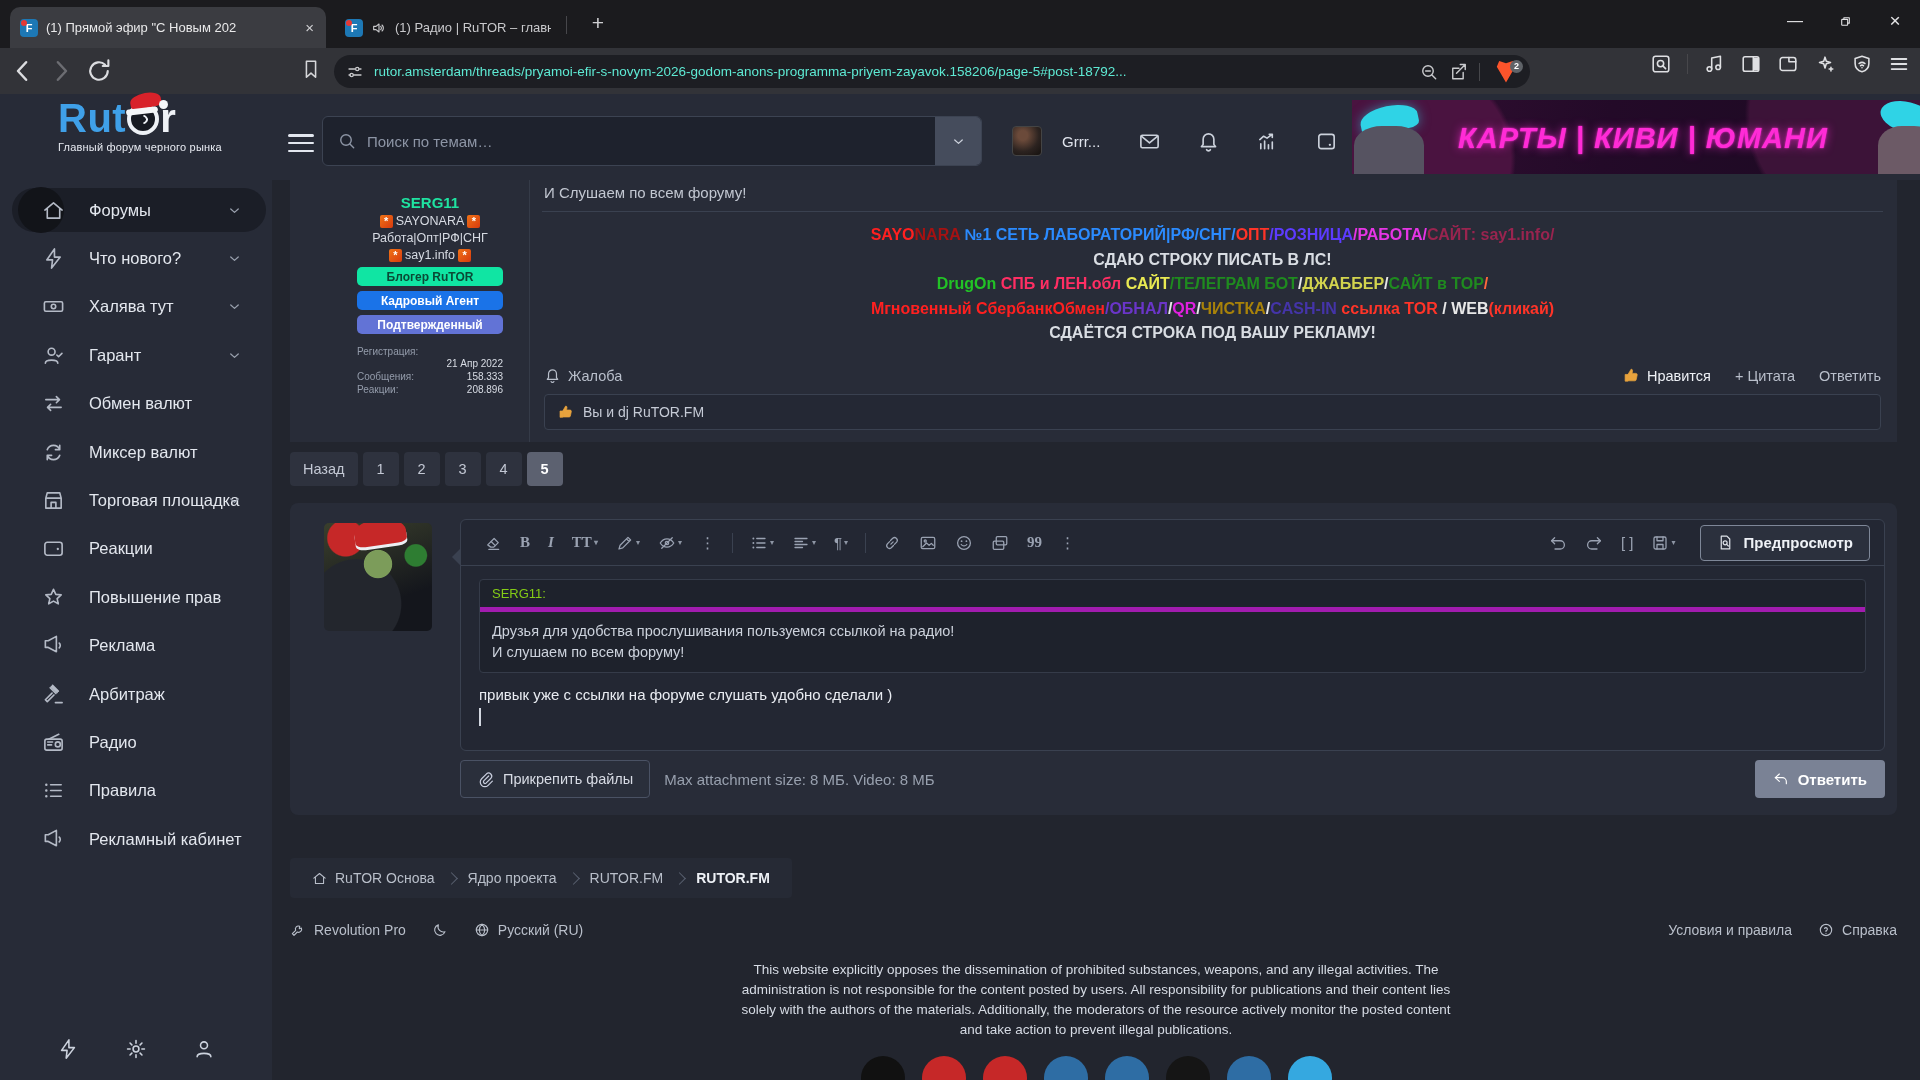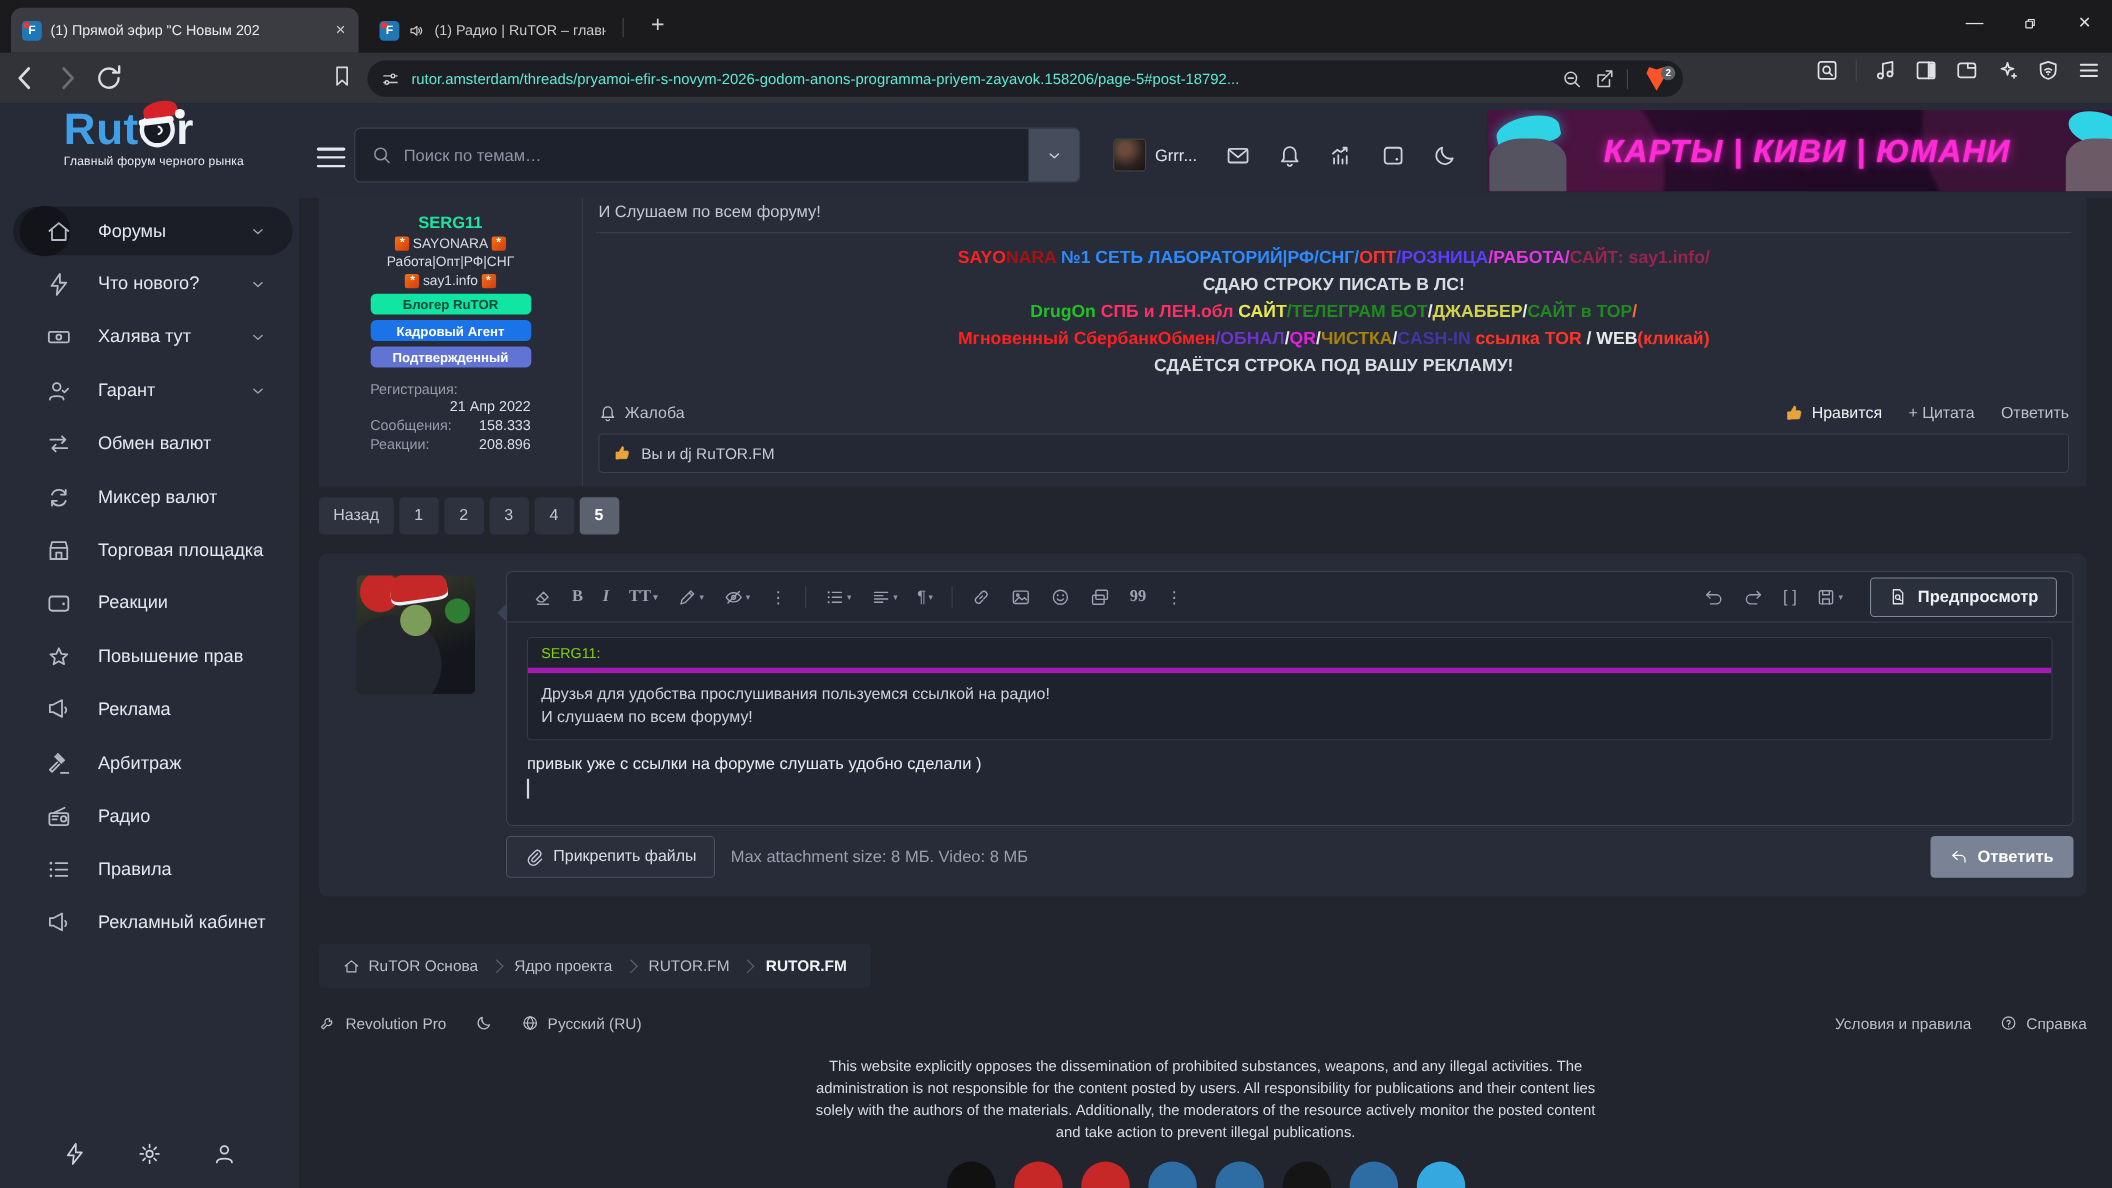--- a/index.html
+++ b/index.html
@@ -53,21 +53,21 @@
 .hat .pom{position:absolute;right:1px;top:8px;width:9px;height:9px;background:#f4f6f8;border-radius:50%}
 #tagline{font-size:11px;color:#e8ebf2;margin-top:1px;letter-spacing:.2px}
 #menu-toggle{position:absolute;left:288px;top:134px;width:26px;height:18px;display:flex;flex-direction:column;justify-content:space-between}
 #menu-toggle i{height:2.5px;background:#e3e7ef;border-radius:2px}
 #searchbox{position:absolute;left:322px;top:116px;width:660px;height:50px;background:#1e222d;border:1px solid #3c4352;border-radius:6px;display:flex;align-items:center}
 #searchbox .sic{width:20px;height:20px;color:#8d95a5;margin:0 10px 0 14px}
 #search-input{flex:1;background:transparent;border:none;outline:none;font-size:15px;color:#fef9c3;font-family:"Liberation Sans",sans-serif}
 #search-input::placeholder{color:#8d95a5}
 #search-dd{width:46px;height:48px;background:#454c5c;border-radius:0 5px 5px 0;display:flex;align-items:center;justify-content:center}
 #search-dd .ic{width:15px;height:15px;color:#cdd2dc}
-#user-cluster{position:absolute;left:1012px;top:118px;height:46px;display:flex;align-items:center;gap:0}
+#user-cluster{position:absolute;left:1012px;top:118px;height:46px;display:flex;align-items:center;gap:12px}
 #avatar-sm{width:30px;height:30px;border-radius:4px;background:radial-gradient(circle at 35% 30%,#6b4a3a 18%,#2c2320 60%,#15110f);border:1px solid #444;}
 #username{font-size:15px;color:#dfe3ec;margin:0 14px 0 8px;max-width:46px;white-space:nowrap;overflow:hidden}
 .hic{width:23px;height:23px;color:#ccd2dc;position:relative;margin:0 12px}
 #banner{position:absolute;left:1352px;top:100px;width:568px;height:74px;background:
  radial-gradient(circle at 12% 80%,#4a1340 0 18%,transparent 19%),
  radial-gradient(circle at 90% 20%,#3c1338 0 22%,transparent 23%),
  linear-gradient(100deg,#330f33,#230a28 45%,#1c0a22);overflow:hidden}
 #banner .cap{position:absolute;left:8px;top:6px;width:58px;height:26px;background:#2fd3e6;border-radius:50% 50% 20% 20%;transform:rotate(-12deg);box-shadow:0 0 12px #2fd3e688}
 #banner .body{position:absolute;left:2px;top:26px;width:70px;height:48px;background:#565361;border-radius:40% 40% 0 0}
 #banner .cap2{position:absolute;right:-14px;top:2px;width:54px;height:30px;background:#2fd3e6;border-radius:50%;transform:rotate(14deg)}
@@ -81,27 +81,27 @@
 .side-item .sic{width:23px;height:23px;color:#b4bac6;position:relative;z-index:2}
 .side-item .lbl{font-size:16.5px;color:#e3e7ee;position:relative;z-index:2}
 .side-item .chev{position:absolute;right:30px;width:15px;height:15px;color:#9aa1ae;z-index:2}
 .side-item.active::before{content:"";position:absolute;left:12px;right:6px;top:2px;bottom:2px;background:#1b1e27;border-radius:24px}
 .side-item.active::after{content:"";position:absolute;left:18px;top:1px;width:46px;height:46px;background:#121419;border-radius:50%}
 #side-bottom{position:absolute;left:0;bottom:0;width:272px;height:62px;display:flex;align-items:center;justify-content:space-around;padding:0 34px}
 #side-bottom .ic{width:22px;height:22px;color:#ccd2dd}
 
 
 #post-card{position:absolute;left:290px;top:180px;width:1607px;height:262px;background:#282c38;display:flex}
-#user-col{width:240px;border-right:1px solid #353b48;padding:14px 0 0 0;display:flex;flex-direction:column;align-items:center}
+#user-col{width:240px;border-right:1px solid #353b48;padding:14px 26px 0 0;display:flex;flex-direction:column;align-items:flex-end}
 #user-inner{width:146px;text-align:center}
 #author-name{font-size:15px;font-weight:bold;color:#1fe3a1}
 .u-line{font-size:12.5px;color:#d7dbe3;margin-top:3px;display:flex;align-items:center;justify-content:center;gap:3px;white-space:nowrap}
 .sb{width:13px;height:13px;background:linear-gradient(135deg,#f07316,#d83a0e);border-radius:2px;color:#fff;font-size:11px;font-weight:bold;display:inline-flex;align-items:center;justify-content:center;line-height:1}
 .badge{margin-top:5px;height:19px;border-radius:5px;font-size:12px;font-weight:bold;display:flex;align-items:center;justify-content:center}
-#user-stats{margin-top:12px;font-size:13px}
+#user-stats{margin-top:12px;font-size:10px}
 .stat-row{display:flex;justify-content:space-between;margin-top:2px}
 .stat-row .sl{color:#949cab}
 .stat-row .sv{color:#d9dde5}
 .stat-val-line{text-align:right;color:#d9dde5;margin-top:1px}
 #msg-col{flex:1;display:flex;flex-direction:column;padding:0 14px 0 12px}
 #partial-quote{font-size:15px;color:#c2c7d1;padding:4px 2px 10px;border-bottom:1px solid #3a4150}
 #ad-block{padding-top:11px}
 .ad-line{text-align:center;font-size:16px;font-weight:bold;line-height:24.5px;white-space:nowrap}
 #post-actions{margin-top:auto;display:flex;align-items:center;padding:6px 2px 8px}
 #report{display:flex;align-items:center;gap:7px;font-size:14.5px;color:#b9bfcb}

